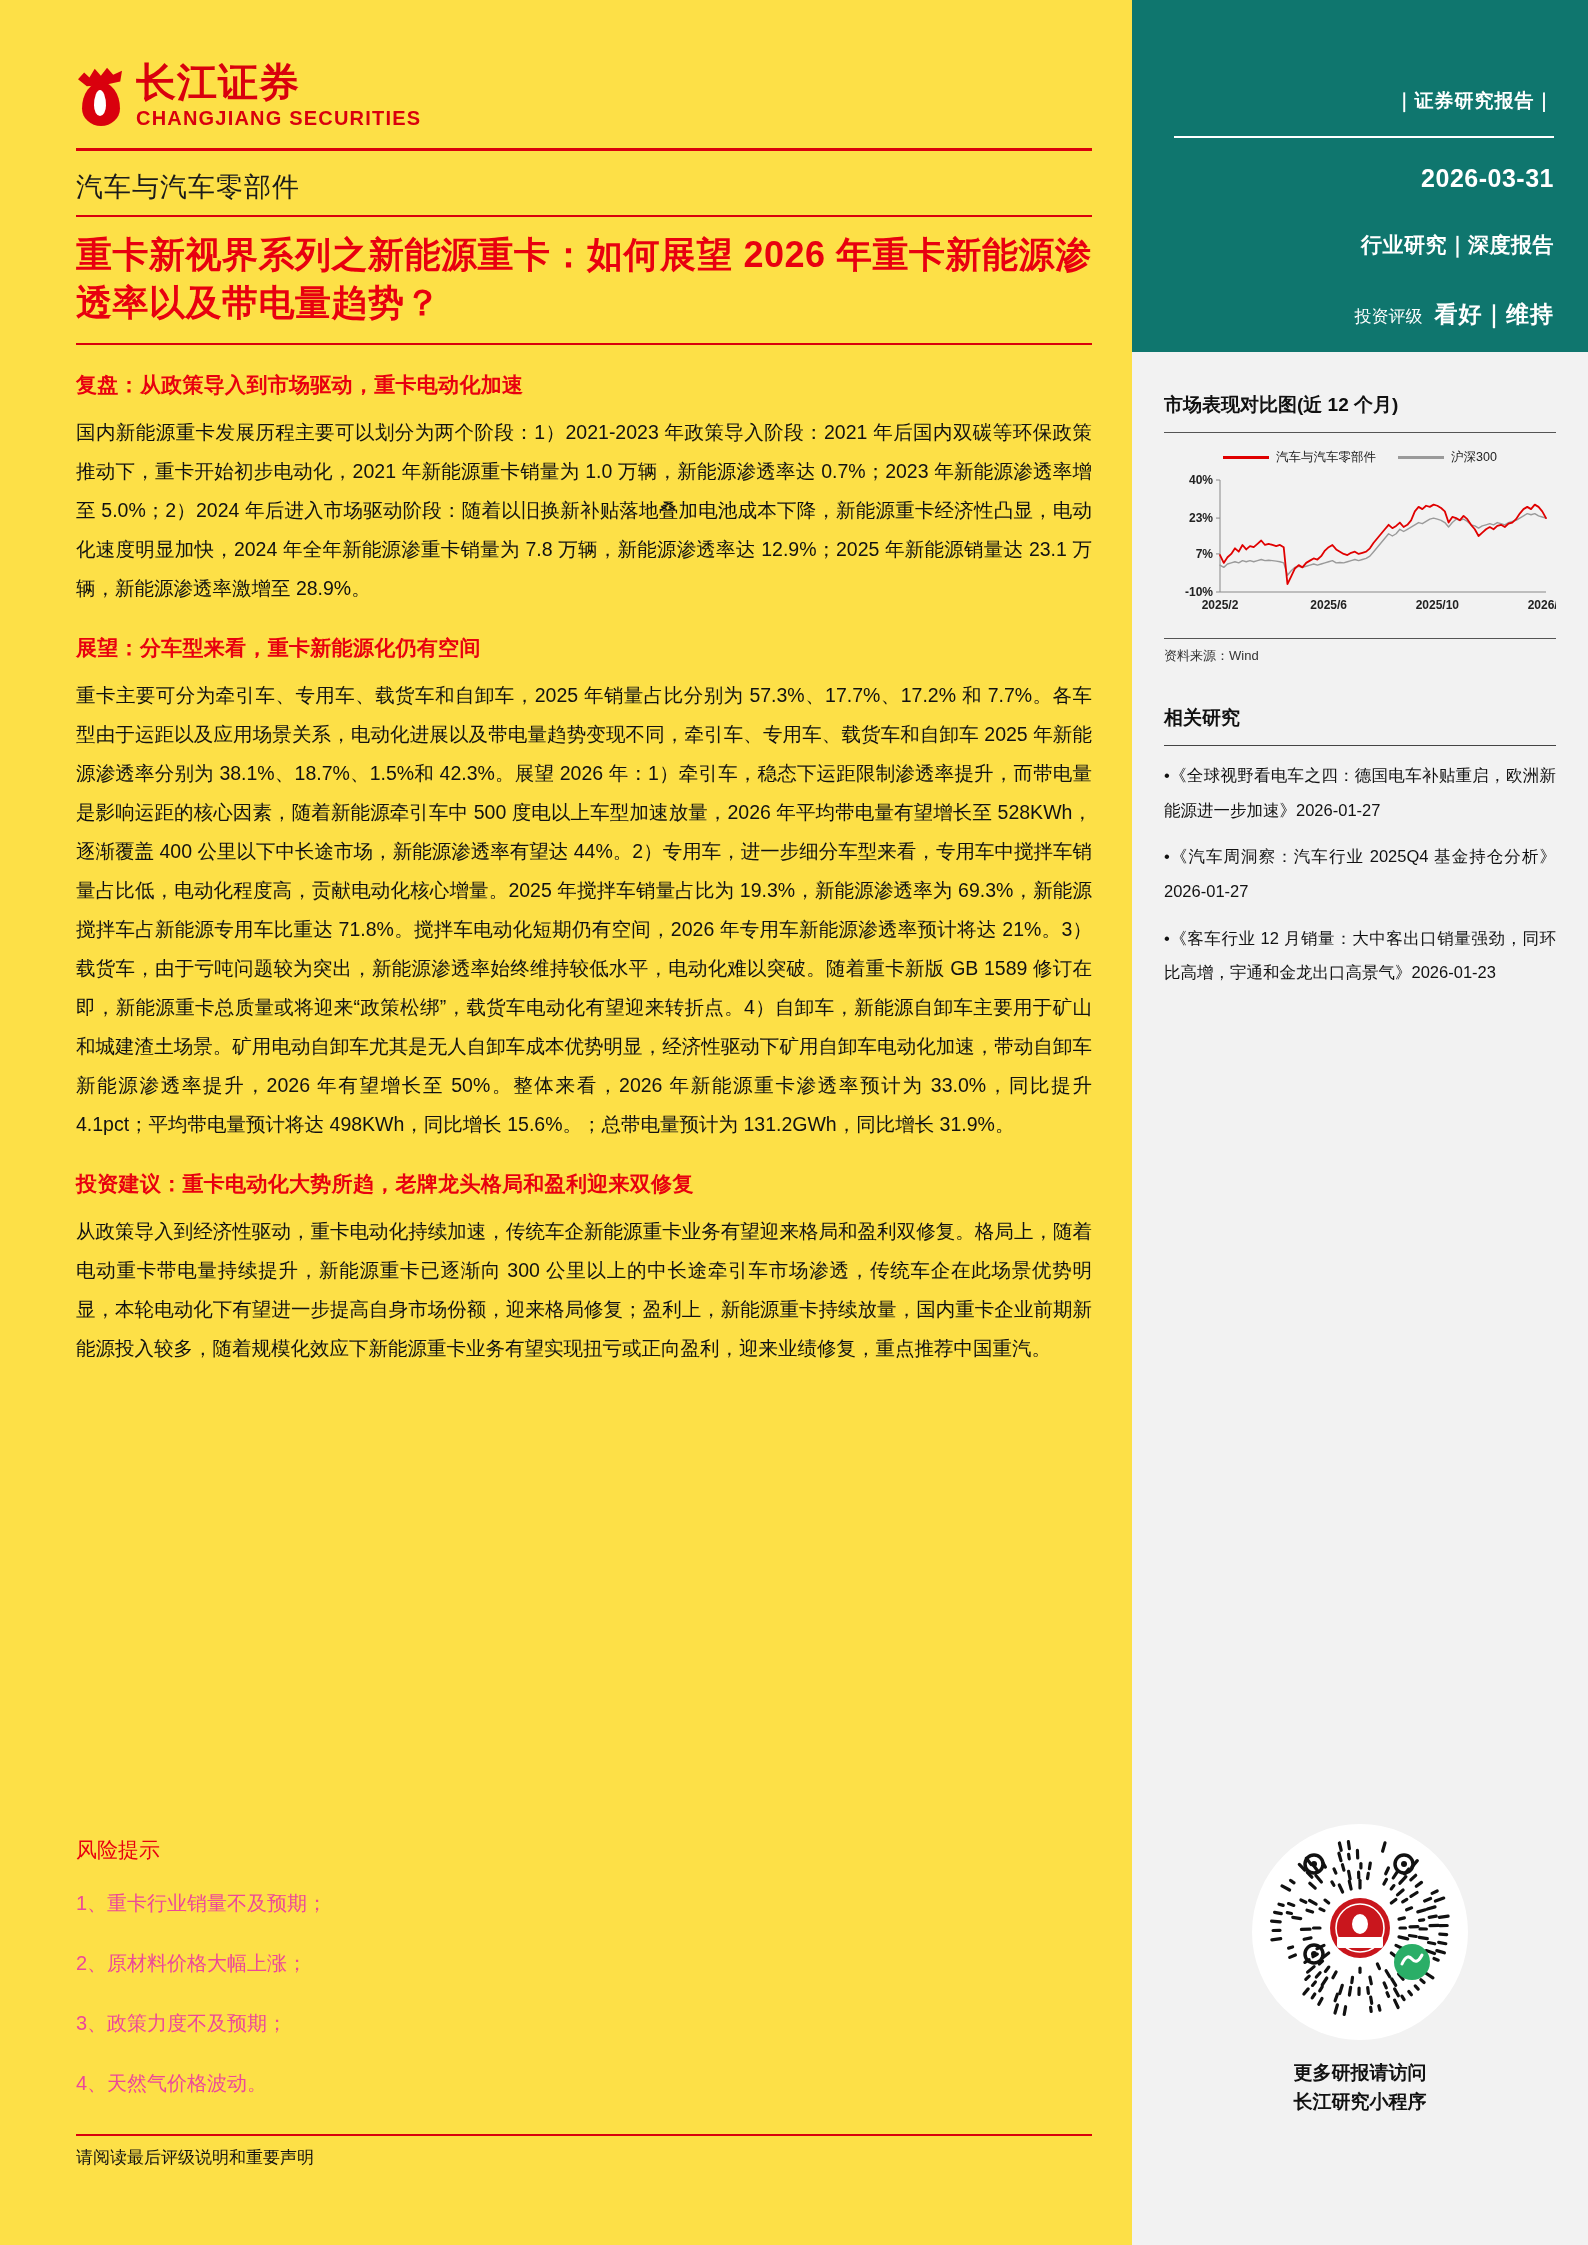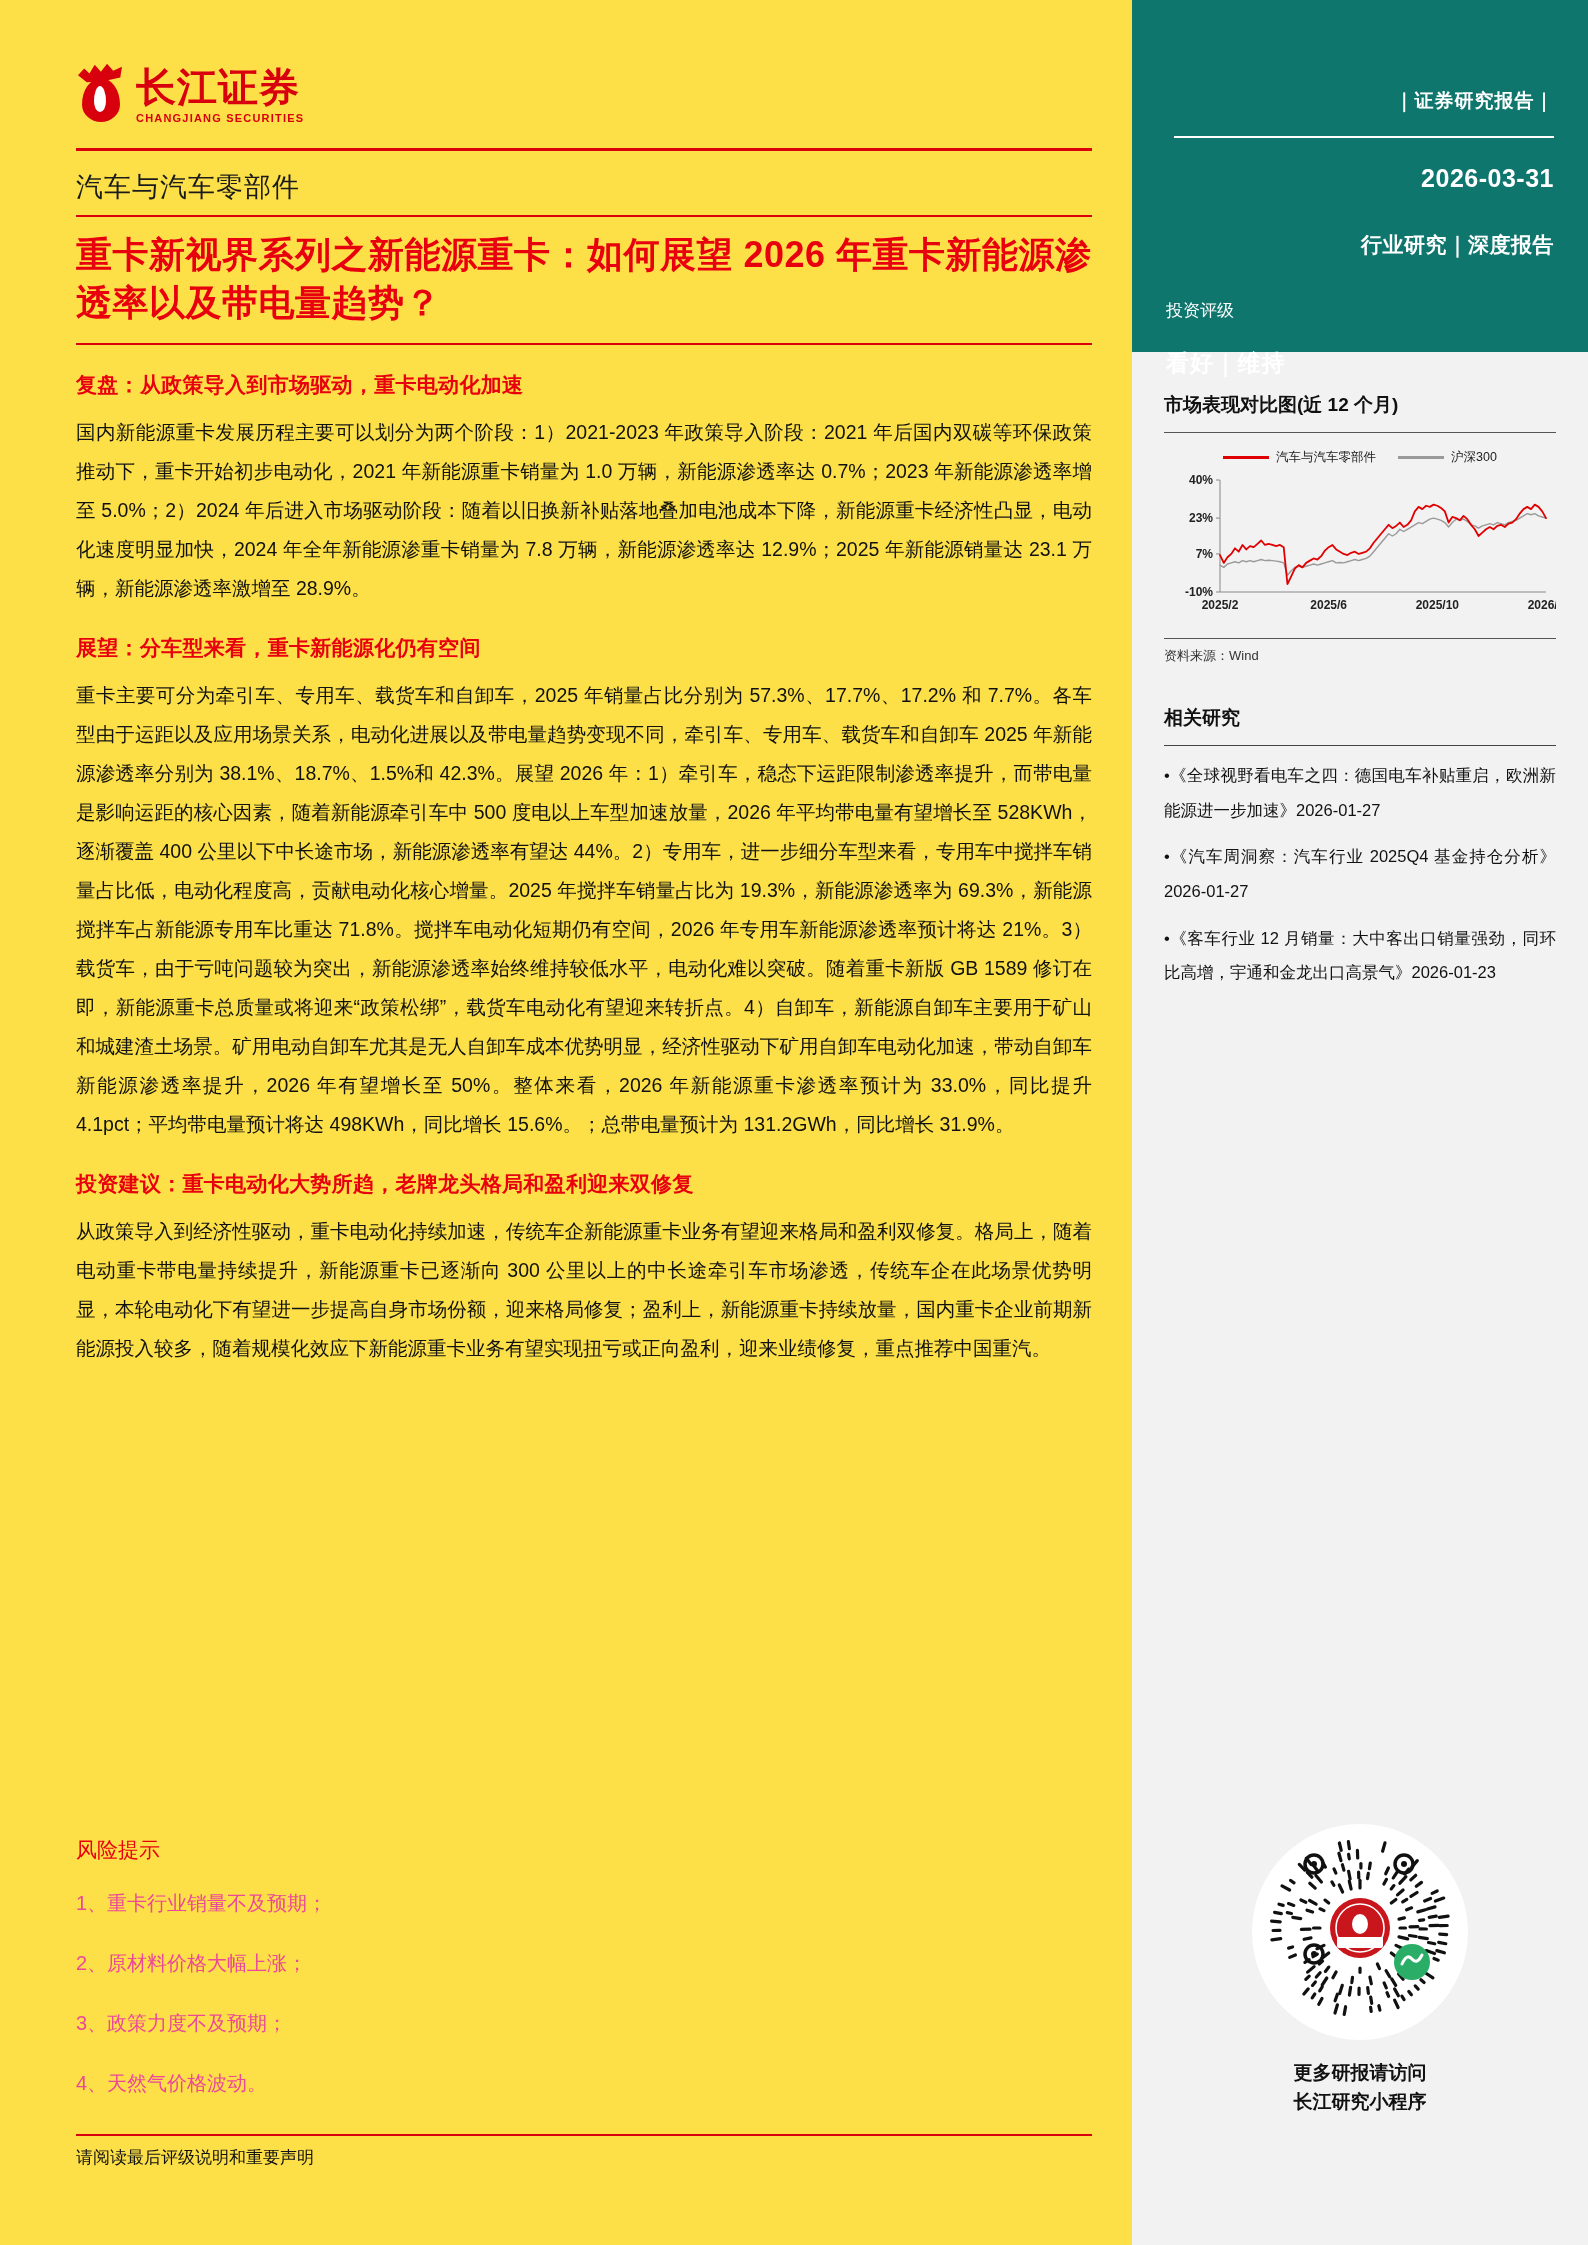--- a/index.html
+++ b/index.html
@@ -29,21 +29,21 @@
     position:absolute;left:2px;top:0px;width:44px;height:22px;
     background:#d9000d;
     clip-path:polygon(0% 60%,14% 30%,26% 52%,38% 12%,52% 44%,66% 8%,80% 40%,100% 22%,96% 70%,60% 86%,20% 92%);
   }
   .logo-text{display:flex;flex-direction:column;line-height:1;}
   .logo-cn{
     font-family:"DejaVu Sans",sans-serif;font-weight:bold;font-size:40px;
     color:#d9000d;letter-spacing:1px;
   }
   .logo-en{
-    font-weight:bold;font-size:11px;color:#d9000d;letter-spacing:1.2px;
+    font-weight:bold;font-size:20px;color:#d9000d;letter-spacing:1.2px;
     margin-top:6px;
   }
   .rule-red-thick{border-top:3px solid #d9000d;margin-top:12px;}
   .rule-red-thin{border-top:2px solid #d9000d;}
   .sector-name{
     font-size:27px;color:#1a1a1a;margin:18px 0 10px 0;letter-spacing:1px;
   }
   .doc-title{
     color:#e8000f;font-weight:bold;font-size:36px;line-height:1.34;
     letter-spacing:0.5px;margin:14px 0 0 0;
@@ -77,21 +77,21 @@
   }
   .side-red{
     position:absolute;left:0;top:0;width:456px;height:352px;background:#0f766e;
   }
   .side-red-inner{padding:0 34px 0 34px;color:#fff;text-align:right;}
   .sr-label{font-size:19px;font-weight:bold;letter-spacing:1px;padding-top:88px;}
   .sr-rule{border-top:2px solid #fff;margin:22px 0 0 8px;}
   .sr-date{font-size:25px;font-weight:bold;margin-top:26px;letter-spacing:0.5px;}
   .sr-type{font-size:21px;font-weight:bold;margin-top:38px;letter-spacing:0.5px;}
   .sr-ratingrow{
-    margin-top:40px;display:flex;justify-content:flex-end;align-items:baseline;gap:26px;flex-direction:column;
+    margin-top:40px;display:flex;justify-content:flex-end;align-items:baseline;gap:12px;
   }
   .sr-rating-lbl{font-size:17px;}
   .sr-rating-val{font-size:23px;font-weight:bold;letter-spacing:1px;}
 
   .side-body{position:absolute;left:0;top:352px;width:456px;padding:0 32px;box-sizing:border-box;}
   .panel-title{font-size:19px;font-weight:bold;color:#111;margin-top:40px;}
   .panel-rule{border-top:1.5px solid #555;margin-top:14px;}
 
   
   .chart-box{margin-top:16px;}

